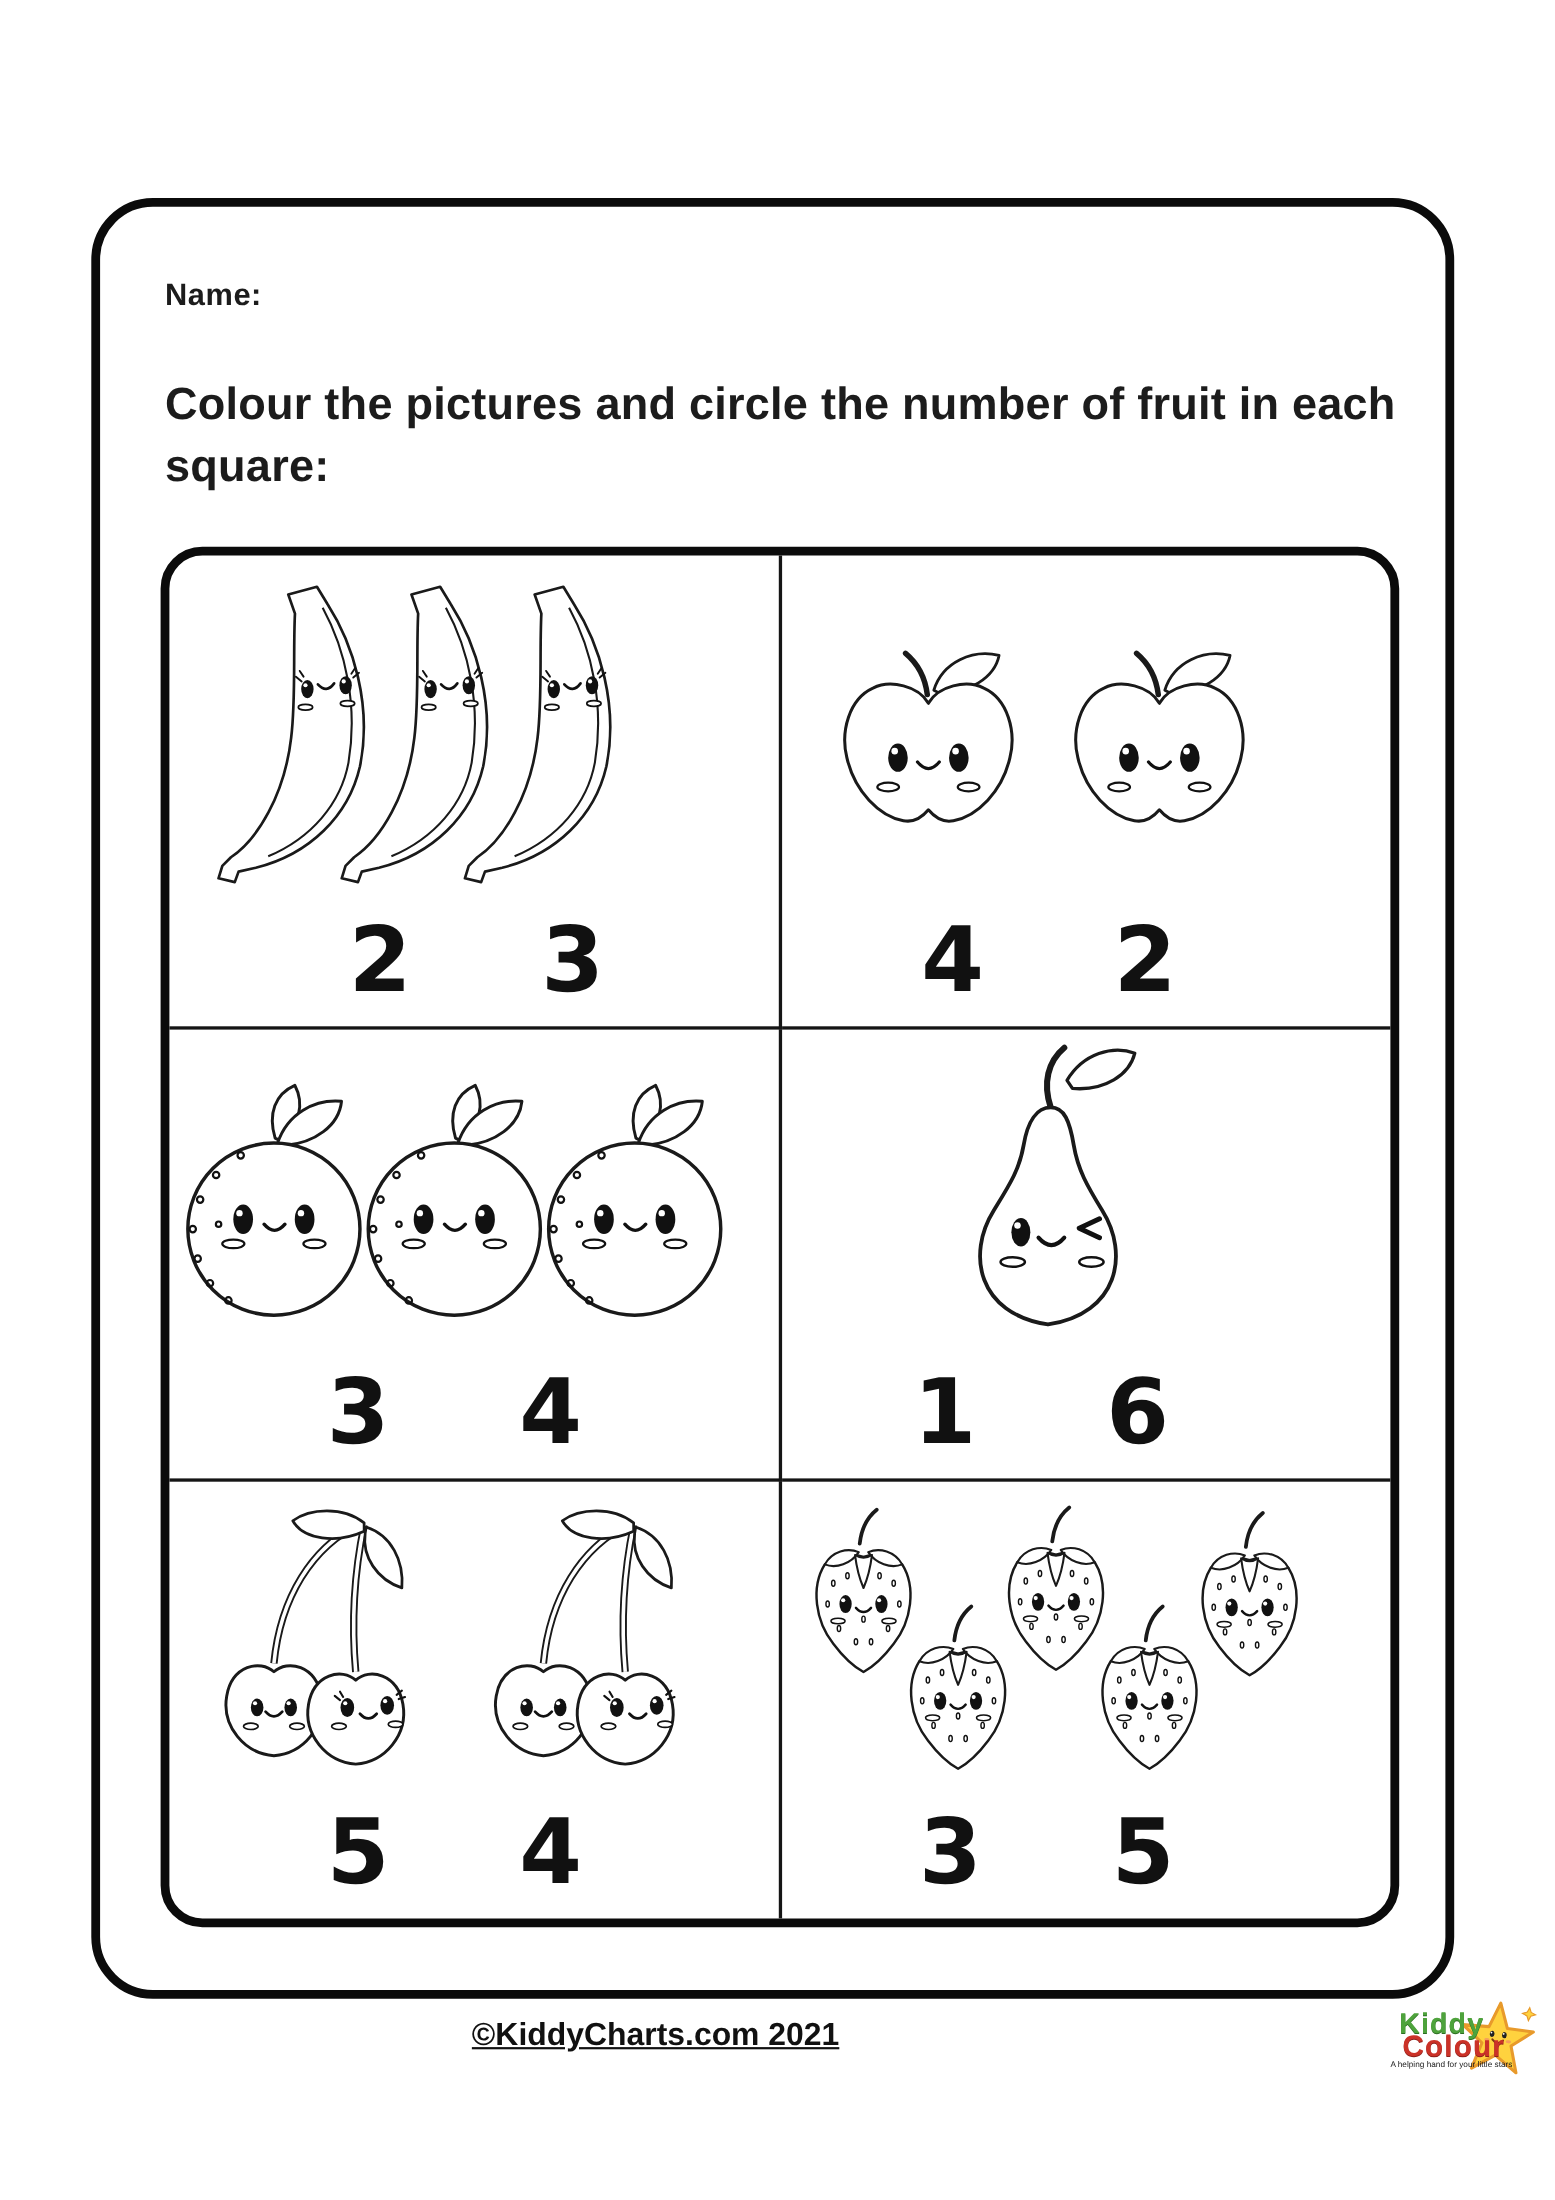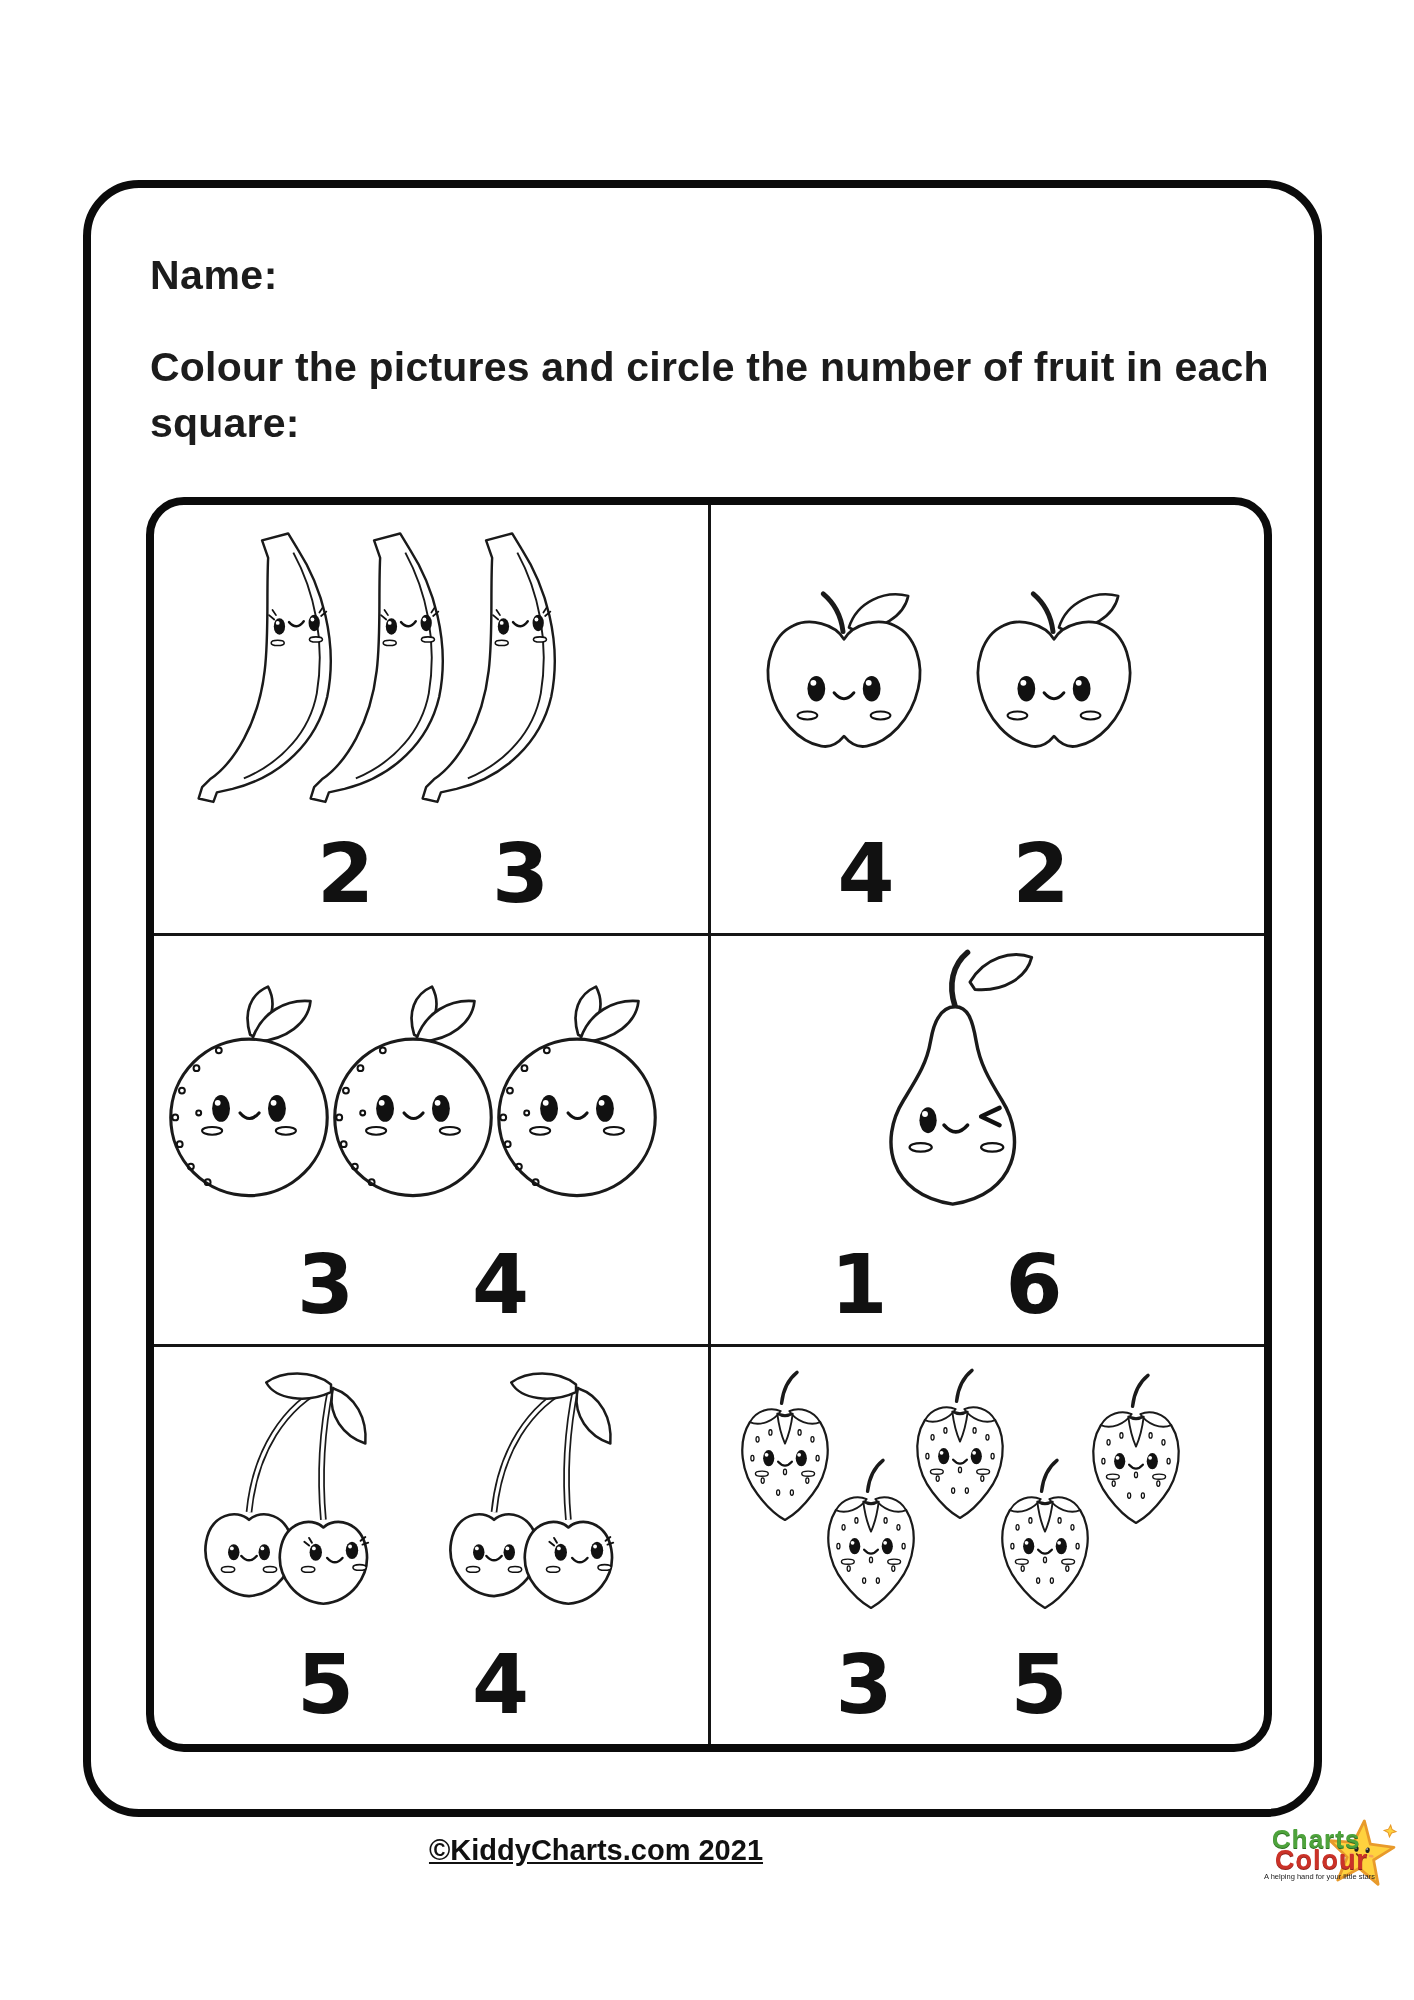--- a/index.html
+++ b/index.html
@@ -1,18 +1,18 @@
 <!DOCTYPE html>
 <html><head>
 <meta charset="utf-8">
 <style>
   html,body{margin:0;padding:0;background:#ffffff;}
   body{width:1414px;height:2000px;position:relative;font-family:"Liberation Sans",sans-serif;color:#1c1c1c;overflow:hidden;}
   .sheet{position:absolute;left:83px;top:180px;width:1239px;height:1637px;border:8px solid #0b0b0b;border-radius:56px;box-sizing:border-box;background:#fff;}
-  .name-label{position:absolute;left:150px;top:252px;font-size:41px;font-weight:700;letter-spacing:.5px;}
+  .name-label{position:absolute;left:150px;top:252px;font-size:28px;font-weight:700;letter-spacing:.5px;}
   .instructions{position:absolute;left:150px;top:340px;width:1125px;font-size:41px;font-weight:700;line-height:1.36;letter-spacing:.2px;}
   .grid{position:absolute;left:146px;top:497px;width:1126px;height:1255px;border:8px solid #0b0b0b;border-radius:38px;box-sizing:border-box;display:grid;grid-template-columns:50.2% 1fr;grid-template-rows:431px 411px 1fr;background:#fff;}
   .cell{display:flex;flex-direction:column;box-sizing:border-box;min-height:0;}
   .cell.bR{border-right:3px solid #151515;}
   .cell.bB{border-bottom:3px solid #151515;}
   .fruits{flex:1;display:flex;align-items:center;justify-content:center;transform:translateX(var(--fx,0px));min-height:0;}
   .numbers{display:flex;justify-content:center;gap:118px;margin-bottom:18px;transform:translateX(var(--nx,0px));}
   .num{font-family:"DejaVu Sans",sans-serif;font-weight:900;font-size:82px;line-height:1;color:#111;cursor:pointer;}
   .fruit{display:block;position:relative;}
   .z3{z-index:3}.z2{z-index:2}.z1{z-index:1}
@@ -286,16 +286,16 @@
   </div>
 
 </div>
 
 <div class="footer-credit">©KiddyCharts.com 2021</div>
 
 <div class="logo">
   <svg class="logo-star">
       <use href="#sym-star"></use>
     </svg>
-  <div class="logo-word1">Charts</div>
+  <div class="logo-word1">Kiddy</div>
   <div class="logo-word2">Colour</div>
   <div class="logo-tagline">A helping hand for your little stars</div>
 </div>
 
 </body></html>

